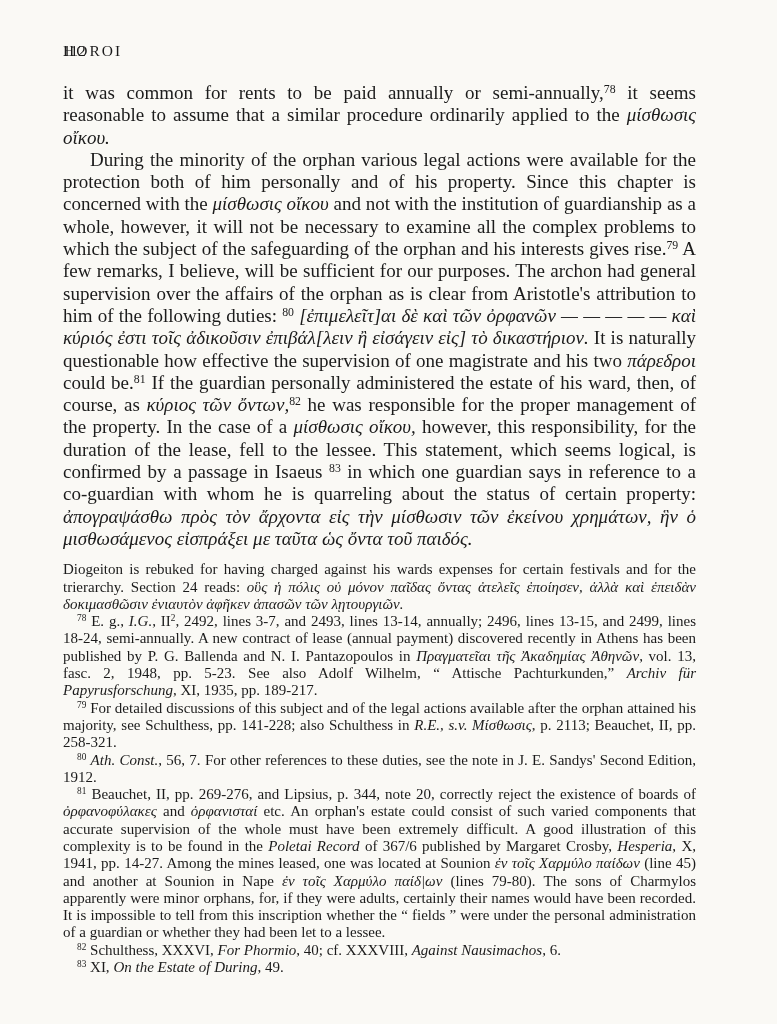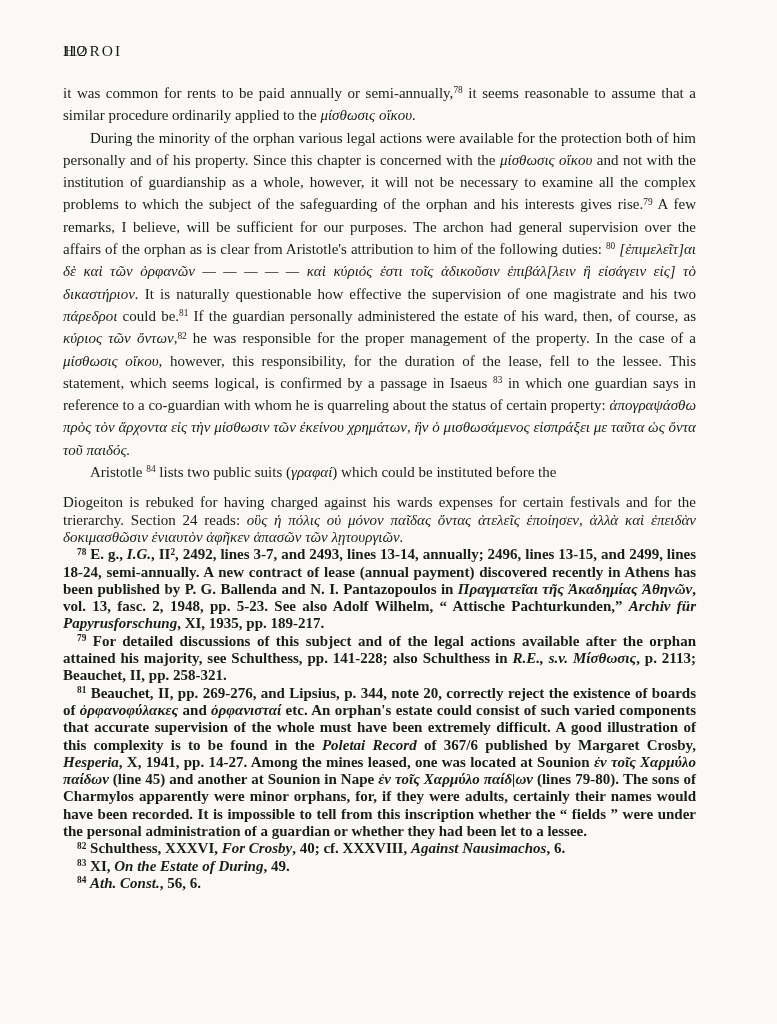--- a/index.html
+++ b/index.html
@@ -21,62 +21,61 @@
     margin-bottom: 21px;
     font-size: 15.5px;
   }
   .page-number { position: absolute; left: 0; top: 0; }
   .running-head {
     position: absolute; left: 0; right: 0;
     text-align: left;
     letter-spacing: 2px;
   }
   .body-text {
-    font-size: 15px;
+    font-size: 19px;
     line-height: 22.3px;
     text-align: justify;
   }
   .body-text p { margin: 0; }
   .para-indent { text-indent: 27px; }
   .seg-i { font-style: italic; }
   sup.seg-sup {
     font-size: 0.62em;
     line-height: 0;
     vertical-align: baseline;
     position: relative;
     top: -0.5em;
   }
   .footnotes {
     margin-top: 11px;
     font-size: 15px;
     line-height: 17.3px;
     text-align: justify;
   }
   .footnotes p { margin: 0; }
-  .fn-indent { text-indent: 14px; font-weight: bold; }
+  .fn-indent { text-indent: 14px; }
 </style>
 </head>
 <body>
 
 <div class="page">
 
   <header class="page-header">
     <span class="page-number">112</span>
     <span class="running-head">HOROI</span>
   </header>
 
   <main class="body-text">
     <p><span class="seg-n">it was common for rents to be paid annually or semi-annually,</span><sup class="seg-sup">78</sup><span class="seg-n"> it seems reasonable to assume that a similar procedure ordinarily applied to the </span><span class="seg-i">μίσθωσις οἴκου.</span></p>
     <p class="para-indent"><span class="seg-n">During the minority of the orphan various legal actions were available for the protection both of him personally and of his property.  Since this chapter is concerned with the </span><span class="seg-i">μίσθωσις οἴκου</span><span class="seg-n"> and not with the institution of guardianship as a whole, however, it will not be necessary to examine all the complex problems to which the subject of the safeguarding of the orphan and his interests gives rise.</span><sup class="seg-sup">79</sup><span class="seg-n">  A few remarks, I believe, will be sufficient for our purposes.  The archon had general supervision over the affairs of the orphan as is clear from Aristotle's attribution to him of the following duties: </span><sup class="seg-sup">80</sup><span class="seg-n"> </span><span class="seg-i">[ἐπιμελεῖτ]αι δὲ καὶ τῶν ὀρφανῶν — — — — — καὶ κύριός ἐστι τοῖς ἀδικοῦσιν ἐπιβάλ[λειν ἢ εἰσάγειν εἰς] τὸ δικαστήριον.</span><span class="seg-n">  It is naturally questionable how effective the supervision of one magistrate and his two </span><span class="seg-i">πάρεδροι</span><span class="seg-n"> could be.</span><sup class="seg-sup">81</sup><span class="seg-n">  If the guardian personally administered the estate of his ward, then, of course, as </span><span class="seg-i">κύριος τῶν ὄντων,</span><sup class="seg-sup">82</sup><span class="seg-n"> he was responsible for the proper management of the property.  In the case of a </span><span class="seg-i">μίσθωσις οἴκου,</span><span class="seg-n"> however, this responsibility, for the duration of the lease, fell to the lessee.  This statement, which seems logical, is confirmed by a passage in Isaeus </span><sup class="seg-sup">83</sup><span class="seg-n"> in which one guardian says in reference to a co-guardian with whom he is quarreling about the status of certain property: </span><span class="seg-i">ἀπογραψάσθω πρὸς τὸν ἄρχοντα εἰς τὴν μίσθωσιν τῶν ἐκείνου χρημάτων, ἣν ὁ μισθωσάμενος εἰσπράξει με ταῦτα ὡς ὄντα τοῦ παιδός.</span></p>
-    <p class="para-indent"><span class="seg-n">Aristotle </span><sup class="seg-sup">84</sup><span class="seg-n"> lists two public suits (</span><span class="seg-i">γραφαί</span><span class="seg-n">) which could be instituted before the</span></p>
   </main>
 
   <section class="footnotes">
     <p><span class="seg-n">Diogeiton is rebuked for having charged against his wards expenses for certain festivals and for the trierarchy.  Section 24 reads: </span><span class="seg-i">οὓς ἡ πόλις οὐ μόνον παῖδας ὄντας ἀτελεῖς ἐποίησεν, ἀλλὰ καὶ ἐπειδὰν δοκιμασθῶσιν ἐνιαυτὸν ἀφῆκεν ἁπασῶν τῶν λῃτουργιῶν.</span></p>
     <p class="fn-indent"><sup class="seg-sup">78</sup><span class="seg-n"> E. g., </span><span class="seg-i">I.G.</span><span class="seg-n">, II</span><sup class="seg-sup">2</sup><span class="seg-n">, 2492, lines 3-7, and 2493, lines 13-14, annually; 2496, lines 13-15, and 2499, lines 18-24, semi-annually.  A new contract of lease (annual payment) discovered recently in Athens has been published by P. G. Ballenda and N. I. Pantazopoulos in </span><span class="seg-i">Πραγματεῖαι τῆς Ἀκαδημίας Ἀθηνῶν</span><span class="seg-n">, vol. 13, fasc. 2, 1948, pp. 5-23.  See also Adolf Wilhelm, “ Attische Pachturkunden,” </span><span class="seg-i">Archiv für Papyrusforschung</span><span class="seg-n">, XI, 1935, pp. 189-217.</span></p>
     <p class="fn-indent"><sup class="seg-sup">79</sup><span class="seg-n"> For detailed discussions of this subject and of the legal actions available after the orphan attained his majority, see Schulthess, pp. 141-228; also Schulthess in </span><span class="seg-i">R.E., s.v. Μίσθωσις</span><span class="seg-n">, p. 2113; Beauchet, II, pp. 258-321.</span></p>
+    <p class="fn-indent"><sup class="seg-sup">80</sup><span class="seg-n"> </span><span class="seg-i">Ath. Const.</span><span class="seg-n">, 56, 7.  For other references to these duties, see the note in J. E. Sandys' Second Edition, 1912.</span></p>
     <p class="fn-indent"><sup class="seg-sup">81</sup><span class="seg-n"> Beauchet, II, pp. 269-276, and Lipsius, p. 344, note 20, correctly reject the existence of boards of </span><span class="seg-i">ὀρφανοφύλακες</span><span class="seg-n"> and </span><span class="seg-i">ὀρφανισταί</span><span class="seg-n"> etc.  An orphan's estate could consist of such varied components that accurate supervision of the whole must have been extremely difficult.  A good illustration of this complexity is to be found in the </span><span class="seg-i">Poletai Record</span><span class="seg-n"> of 367/6 published by Margaret Crosby, </span><span class="seg-i">Hesperia</span><span class="seg-n">, X, 1941, pp. 14-27.  Among the mines leased, one was located at Sounion </span><span class="seg-i">ἐν τοῖς Χαρμύλο παίδων</span><span class="seg-n"> (line 45) and another at Sounion in Nape </span><span class="seg-i">ἐν τοῖς Χαρμύλο παίδ|ων</span><span class="seg-n"> (lines 79-80).  The sons of Charmylos apparently were minor orphans, for, if they were adults, certainly their names would have been recorded.  It is impossible to tell from this inscription whether the “ fields ” were under the personal administration of a guardian or whether they had been let to a lessee.</span></p>
-    <p class="fn-indent"><sup class="seg-sup">82</sup><span class="seg-n"> Schulthess, XXXVI, </span><span class="seg-i">For Crosby</span><span class="seg-n">, 40; cf. XXXVIII, </span><span class="seg-i">Against Nausimachos</span><span class="seg-n">, 6.</span></p>
+    <p class="fn-indent"><sup class="seg-sup">82</sup><span class="seg-n"> Schulthess, XXXVI, </span><span class="seg-i">For Phormio</span><span class="seg-n">, 40; cf. XXXVIII, </span><span class="seg-i">Against Nausimachos</span><span class="seg-n">, 6.</span></p>
     <p class="fn-indent"><sup class="seg-sup">83</sup><span class="seg-n"> XI, </span><span class="seg-i">On the Estate of During</span><span class="seg-n">, 49.</span></p>
-    <p class="fn-indent"><sup class="seg-sup">84</sup><span class="seg-n"> </span><span class="seg-i">Ath. Const.</span><span class="seg-n">, 56, 6.</span></p>
   </section>
 
 </div>
 
 </body></html>

